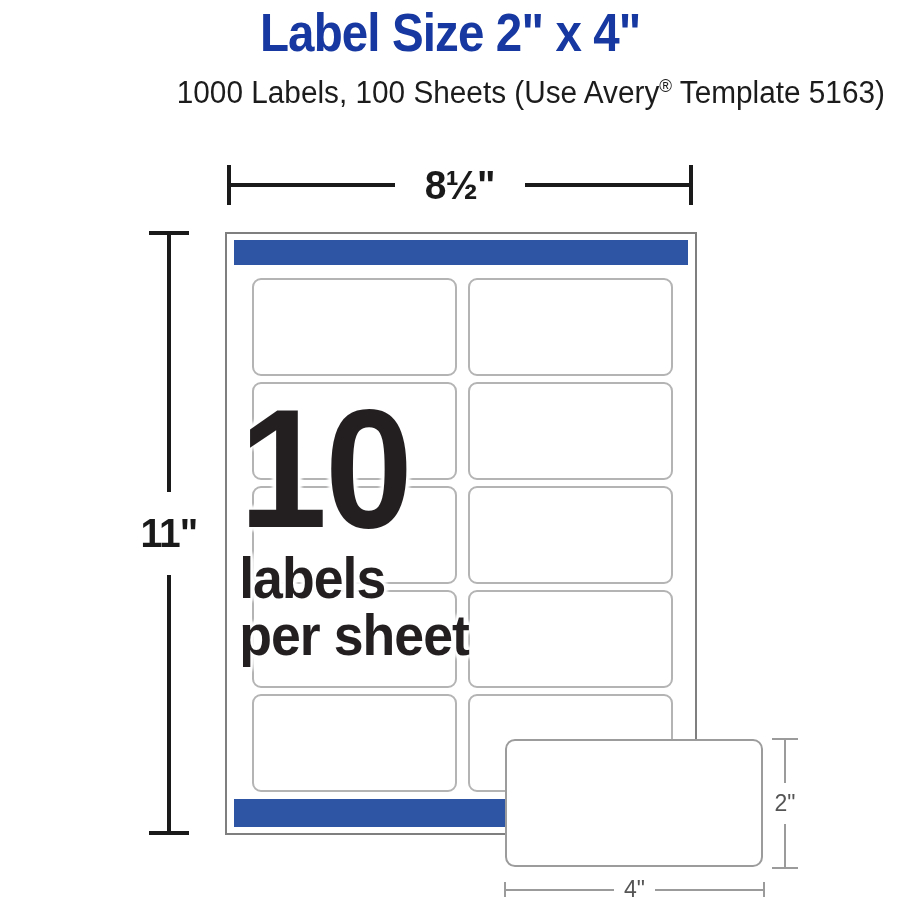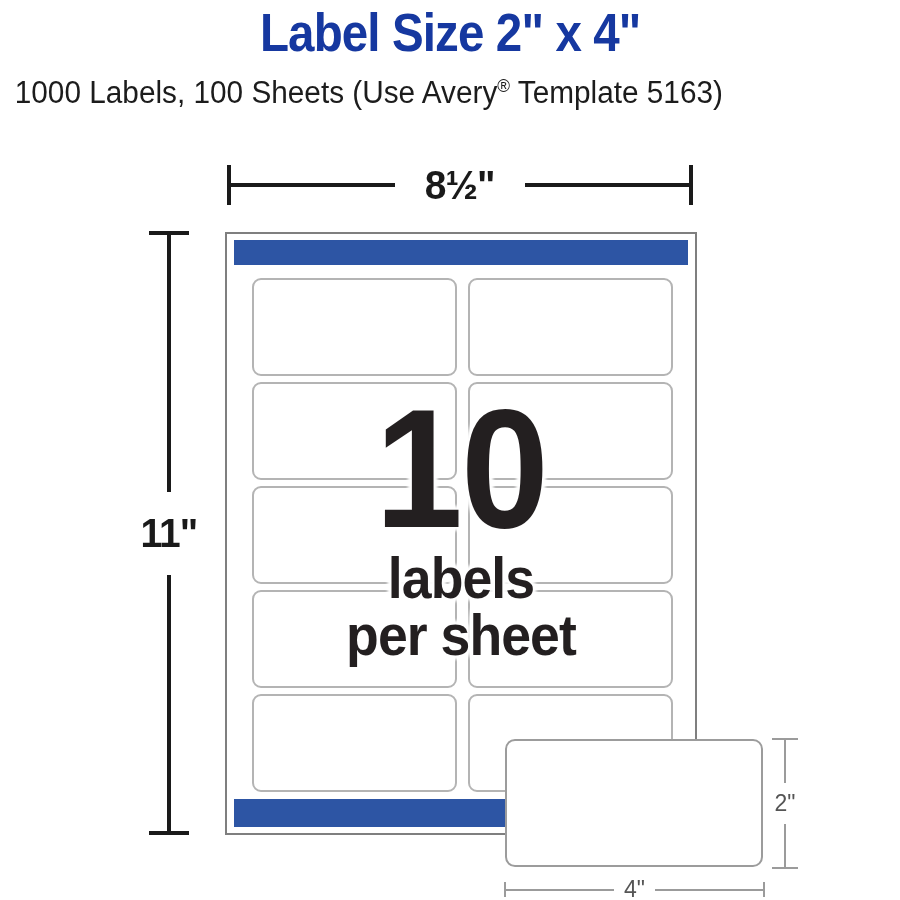--- a/index.html
+++ b/index.html
@@ -34,21 +34,21 @@
     font-weight: 700;
     letter-spacing: -1px;
     color: var(--title-blue, #1638a0);
     white-space: nowrap;
   }
   .page-subtitle {
     position: absolute;
     top: 72px;
     left: 0;
     width: 900px;
-    text-align: left;
+    text-align: right;
     line-height: 42px;
     z-index: 6;
   }
   .page-subtitle > span.wrap {
     display: inline-block;
     transform: scaleX(0.96);
     transform-origin: center;
     font-size: 31px;
     font-weight: 400;
     color: #1c1c1c;
@@ -143,21 +143,21 @@
     border-radius: 9px;
     background: #ffffff;
   }
 
   
   .overlay-text {
     position: absolute;
     left: 225px;
     top: 394px;
     width: 472px;
-    text-align: center;
+    text-align: left;
     color: #231f20;
     z-index: 3;
     pointer-events: none;
   }
   .halo {
     text-shadow:
       0 0 6px #fff, 0 0 6px #fff, 0 0 6px #fff,
       3px 3px 4px #fff, -3px -3px 4px #fff,
       3px -3px 4px #fff, -3px 3px 4px #fff;
   }

